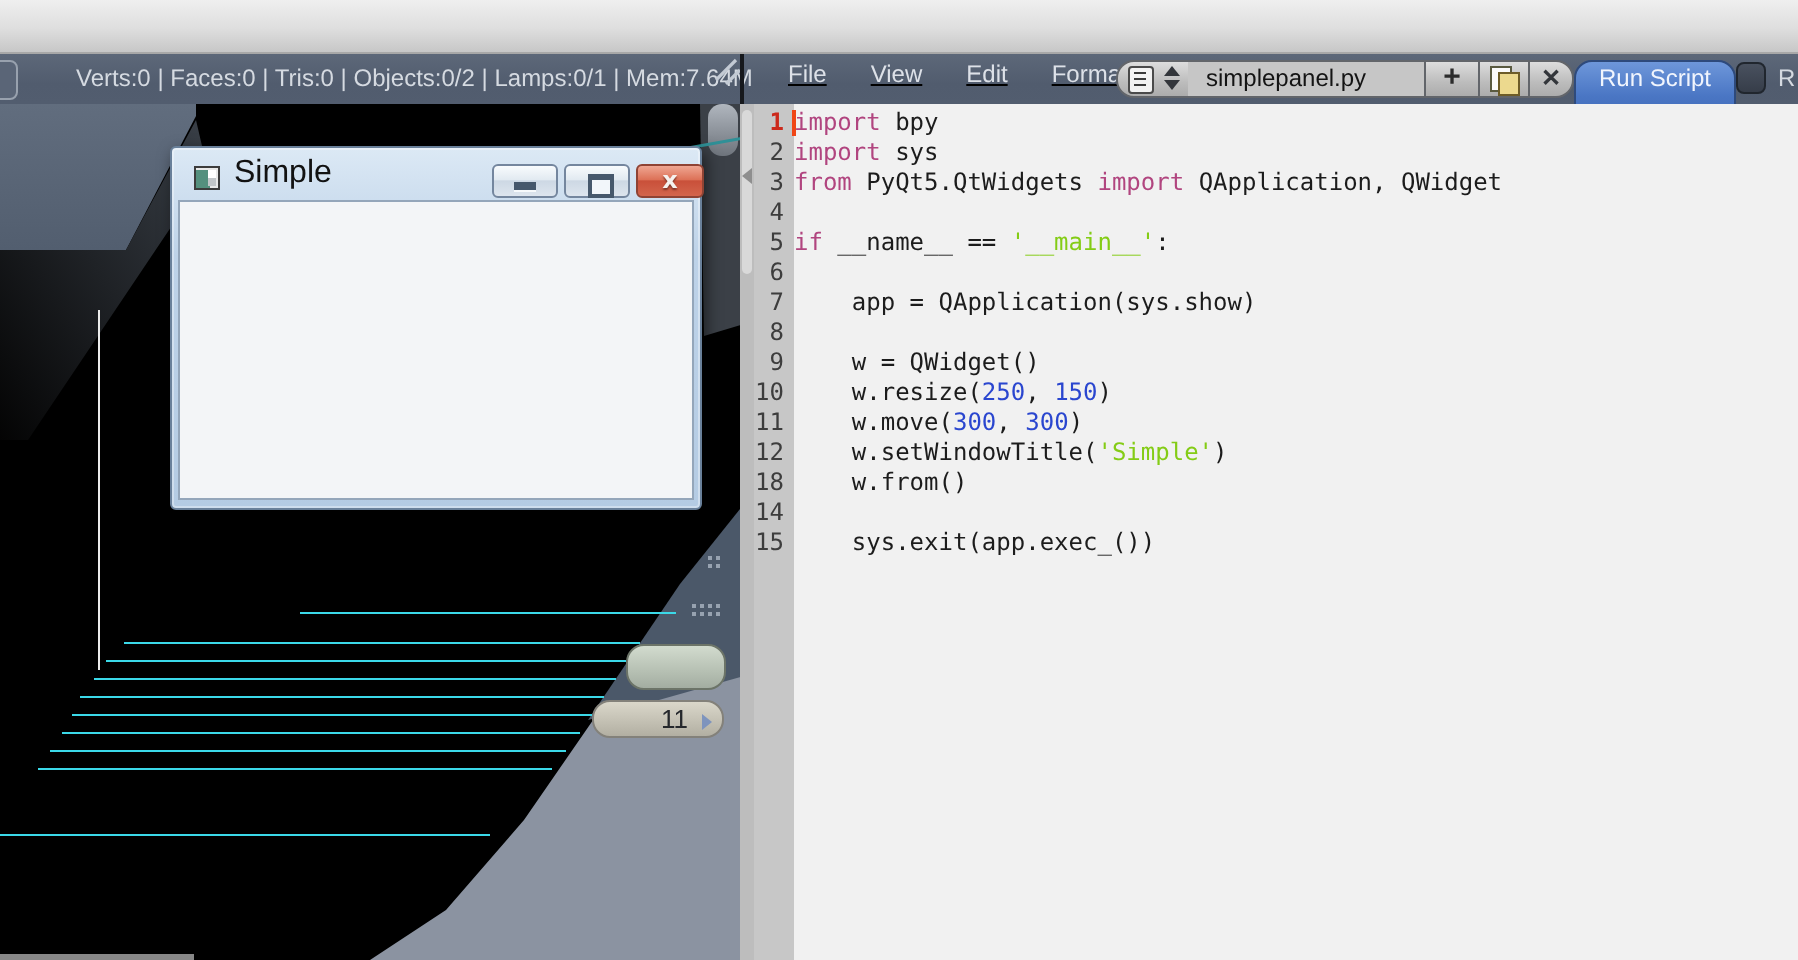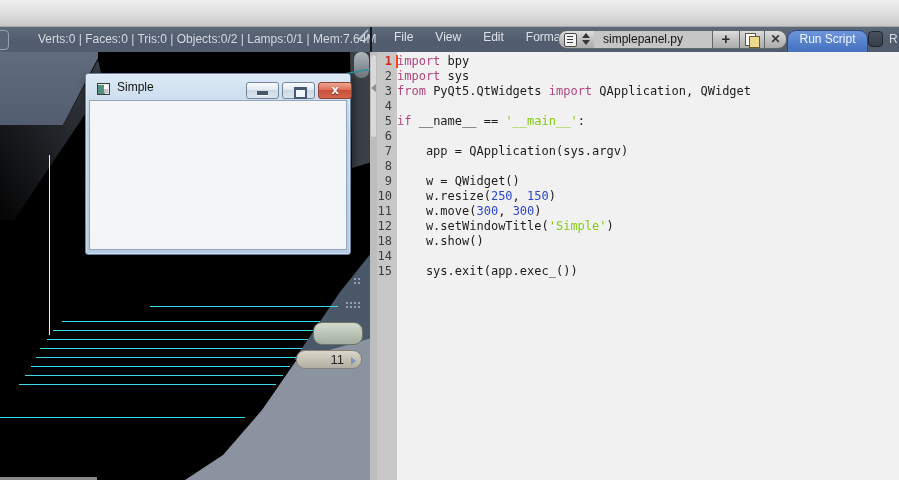--- a/index.html
+++ b/index.html
@@ -11,21 +11,21 @@
   #top-strip{left:0;top:0;width:899px;height:27px;
     background:linear-gradient(#efefef,#dedede 55%,#c7c7c7);border-bottom:1px solid #a8a8a8;box-sizing:border-box;}
 
   
   #header-bar{left:0;top:27px;width:899px;height:25px;
     background:linear-gradient(#5d6879,#515c6e 60%,#49536400);background-color:#525d6f;}
   #mini-widget{left:-7px;top:3px;width:14px;height:18px;border:1px solid #98a1ae;border-radius:4px;background:#5a6577;}
   #stats-text{left:38px;top:0;height:25px;line-height:25px;font-size:12px;color:#d5dae1;white-space:nowrap;}
   #corner-grip{left:355px;top:1px;}
   #header-divider{left:370px;top:0;width:2px;height:25px;background:#16181c;}
-  #editor-menus{left:383px;top:0;height:19px;display:flex;align-items:center;}
+  #editor-menus{left:383px;top:0;height:19px;display:flex;align-items:center;text-decoration:underline;}
   .menu-item{padding:0 11px;font-size:12px;color:#dde1e8;cursor:default;}
 
   .blk-btn{position:absolute;top:3px;height:19px;box-sizing:border-box;border:1px solid #62656a;
     background:linear-gradient(#dddddd,#bcbcbc 60%,#acacac);}
   #datablock-icon-btn{left:558px;width:37px;border-radius:9px 0 0 9px;}
   #datablock-name{left:594px;width:119px;background:#c6c6c6;border-left:none;border-right:none;
     color:#141414;font-size:12px;line-height:17px;padding:0 0 0 9px;}
   #datablock-add{left:712px;width:28px;text-align:center;font-size:15px;font-weight:bold;color:#2c2c2c;line-height:16px;}
   #datablock-copy{left:739px;width:26px;}
   #datablock-unlink{left:764px;width:23px;border-radius:0 9px 9px 0;text-align:center;
@@ -56,21 +56,21 @@
 
   
   #qt-window{left:85px;top:73px;width:266px;height:182px;box-sizing:border-box;
     background:linear-gradient(#dcE9f5,#bdd2e8 30%,#b4cbe3);border:1px solid #69809a;border-radius:3px;
     box-shadow:0 0 0 1px rgba(255,255,255,.35) inset, 2px 3px 8px rgba(0,0,0,.55);}
   #qt-titlebar{left:0;top:0;width:100%;height:26px;}
   #qt-icon{left:11px;top:9px;width:13px;height:12px;background:#e9e9e9;border:1px solid #3c3c3c;box-sizing:border-box;}
   #qt-icon .ico-teal{position:absolute;left:0;top:1px;width:7px;height:9px;background:#54907e;}
   #qt-icon .ico-white{position:absolute;right:1px;top:1px;width:4px;height:4px;background:#ffffff;}
   #qt-icon .ico-grey{position:absolute;right:1px;bottom:1px;width:4px;height:4px;background:#c2c6c9;}
-  #qt-title{left:31px;top:0;height:36px;line-height:26px;font-size:12px;color:#121212;}
+  #qt-title{left:31px;top:0;height:36px;line-height:26px;font-size:16px;color:#121212;}
   .win-btn{position:absolute;top:8px;height:17px;box-sizing:border-box;border:1px solid #74869e;border-radius:3px;
     background:linear-gradient(#f8fbfd,#e2eaf1 45%,#cdd8e4 50%,#dde5ee);}
   #btn-min{left:160px;width:33px;}
   #btn-max{left:196px;width:33px;}
   #btn-close{left:232px;width:34px;background:linear-gradient(#efa692,#dd7258 45%,#c9503a 50%,#d3654c);border-color:#8f4334;}
   #btn-min .glyph{position:absolute;left:10px;top:8px;width:11px;height:4px;background:#46586c;border-bottom:1px solid #f6f9fb;}
   #btn-max .glyph{position:absolute;left:11px;top:4px;width:9px;height:7px;border:2px solid #46586c;border-top-width:3px;background:#f2f6fa;}
   #btn-close .glyph{position:absolute;left:0;top:0;width:100%;height:100%;color:#f5f1ee;font-size:12px;font-weight:bold;
     text-align:center;line-height:15px;text-shadow:0 1px 1px #7c3528;font-family:"DejaVu Sans",sans-serif;}
   #qt-body{left:3px;top:26px;width:258px;height:150px;background:#f3f5f7;border:1px solid #94a6ba;box-sizing:border-box;}
@@ -231,25 +231,25 @@
   <div class="abs" id="sep-arrow"></div>
   <div class="abs" id="editor-gutter"></div>
   <div class="abs" id="editor-body"></div>
   <div class="abs" id="code-lines">
       <div class="code-line"><span class="ln current">1</span><span class="code-text"><span class="tok-kw">import</span><span class="tok-pl"> bpy</span></span></div>
       <div class="code-line"><span class="ln">2</span><span class="code-text"><span class="tok-kw">import</span><span class="tok-pl"> sys</span></span></div>
       <div class="code-line"><span class="ln">3</span><span class="code-text"><span class="tok-kw">from</span><span class="tok-pl"> PyQt5.QtWidgets </span><span class="tok-kw">import</span><span class="tok-pl"> QApplication, QWidget</span></span></div>
       <div class="code-line"><span class="ln">4</span><span class="code-text"></span></div>
       <div class="code-line"><span class="ln">5</span><span class="code-text"><span class="tok-kw">if</span><span class="tok-pl"> __name__ == </span><span class="tok-str">'__main__'</span><span class="tok-pl">:</span></span></div>
       <div class="code-line"><span class="ln">6</span><span class="code-text"></span></div>
-      <div class="code-line"><span class="ln">7</span><span class="code-text"><span class="tok-pl">    app = QApplication(sys.argv)</span></span></div>
+      <div class="code-line"><span class="ln">7</span><span class="code-text"><span class="tok-pl">    app = QApplication(sys.show)</span></span></div>
       <div class="code-line"><span class="ln">8</span><span class="code-text"></span></div>
       <div class="code-line"><span class="ln">9</span><span class="code-text"><span class="tok-pl">    w = QWidget()</span></span></div>
       <div class="code-line"><span class="ln">10</span><span class="code-text"><span class="tok-pl">    w.resize(</span><span class="tok-num">250</span><span class="tok-pl">, </span><span class="tok-num">150</span><span class="tok-pl">)</span></span></div>
       <div class="code-line"><span class="ln">11</span><span class="code-text"><span class="tok-pl">    w.move(</span><span class="tok-num">300</span><span class="tok-pl">, </span><span class="tok-num">300</span><span class="tok-pl">)</span></span></div>
       <div class="code-line"><span class="ln">12</span><span class="code-text"><span class="tok-pl">    w.setWindowTitle(</span><span class="tok-str">'Simple'</span><span class="tok-pl">)</span></span></div>
-      <div class="code-line"><span class="ln">18</span><span class="code-text"><span class="tok-pl">    w.show()</span></span></div>
+      <div class="code-line"><span class="ln">18</span><span class="code-text"><span class="tok-pl">    w.from()</span></span></div>
       <div class="code-line"><span class="ln">14</span><span class="code-text"></span></div>
       <div class="code-line"><span class="ln">15</span><span class="code-text"><span class="tok-pl">    sys.exit(app.exec_())</span></span></div>
     </div>
   <div class="abs" id="text-cursor"></div>
 
 </div>
 
 </body></html>

